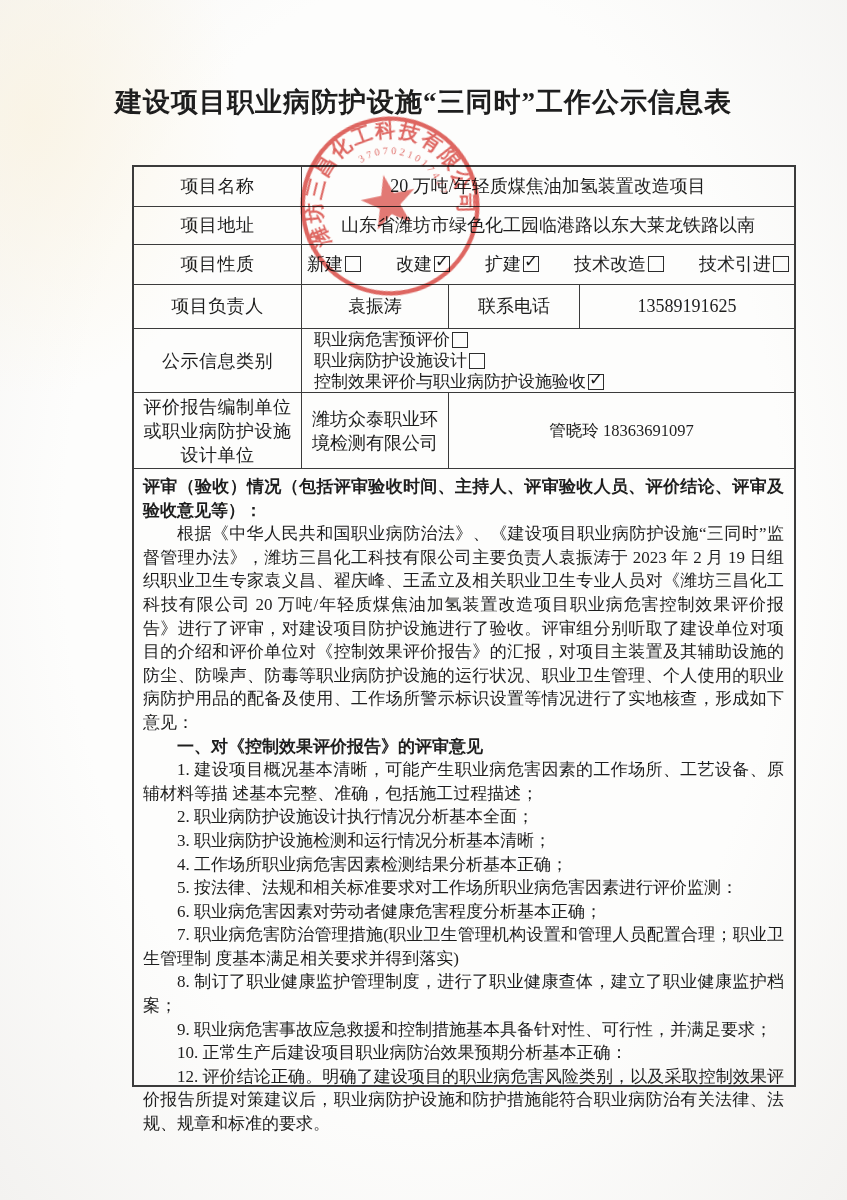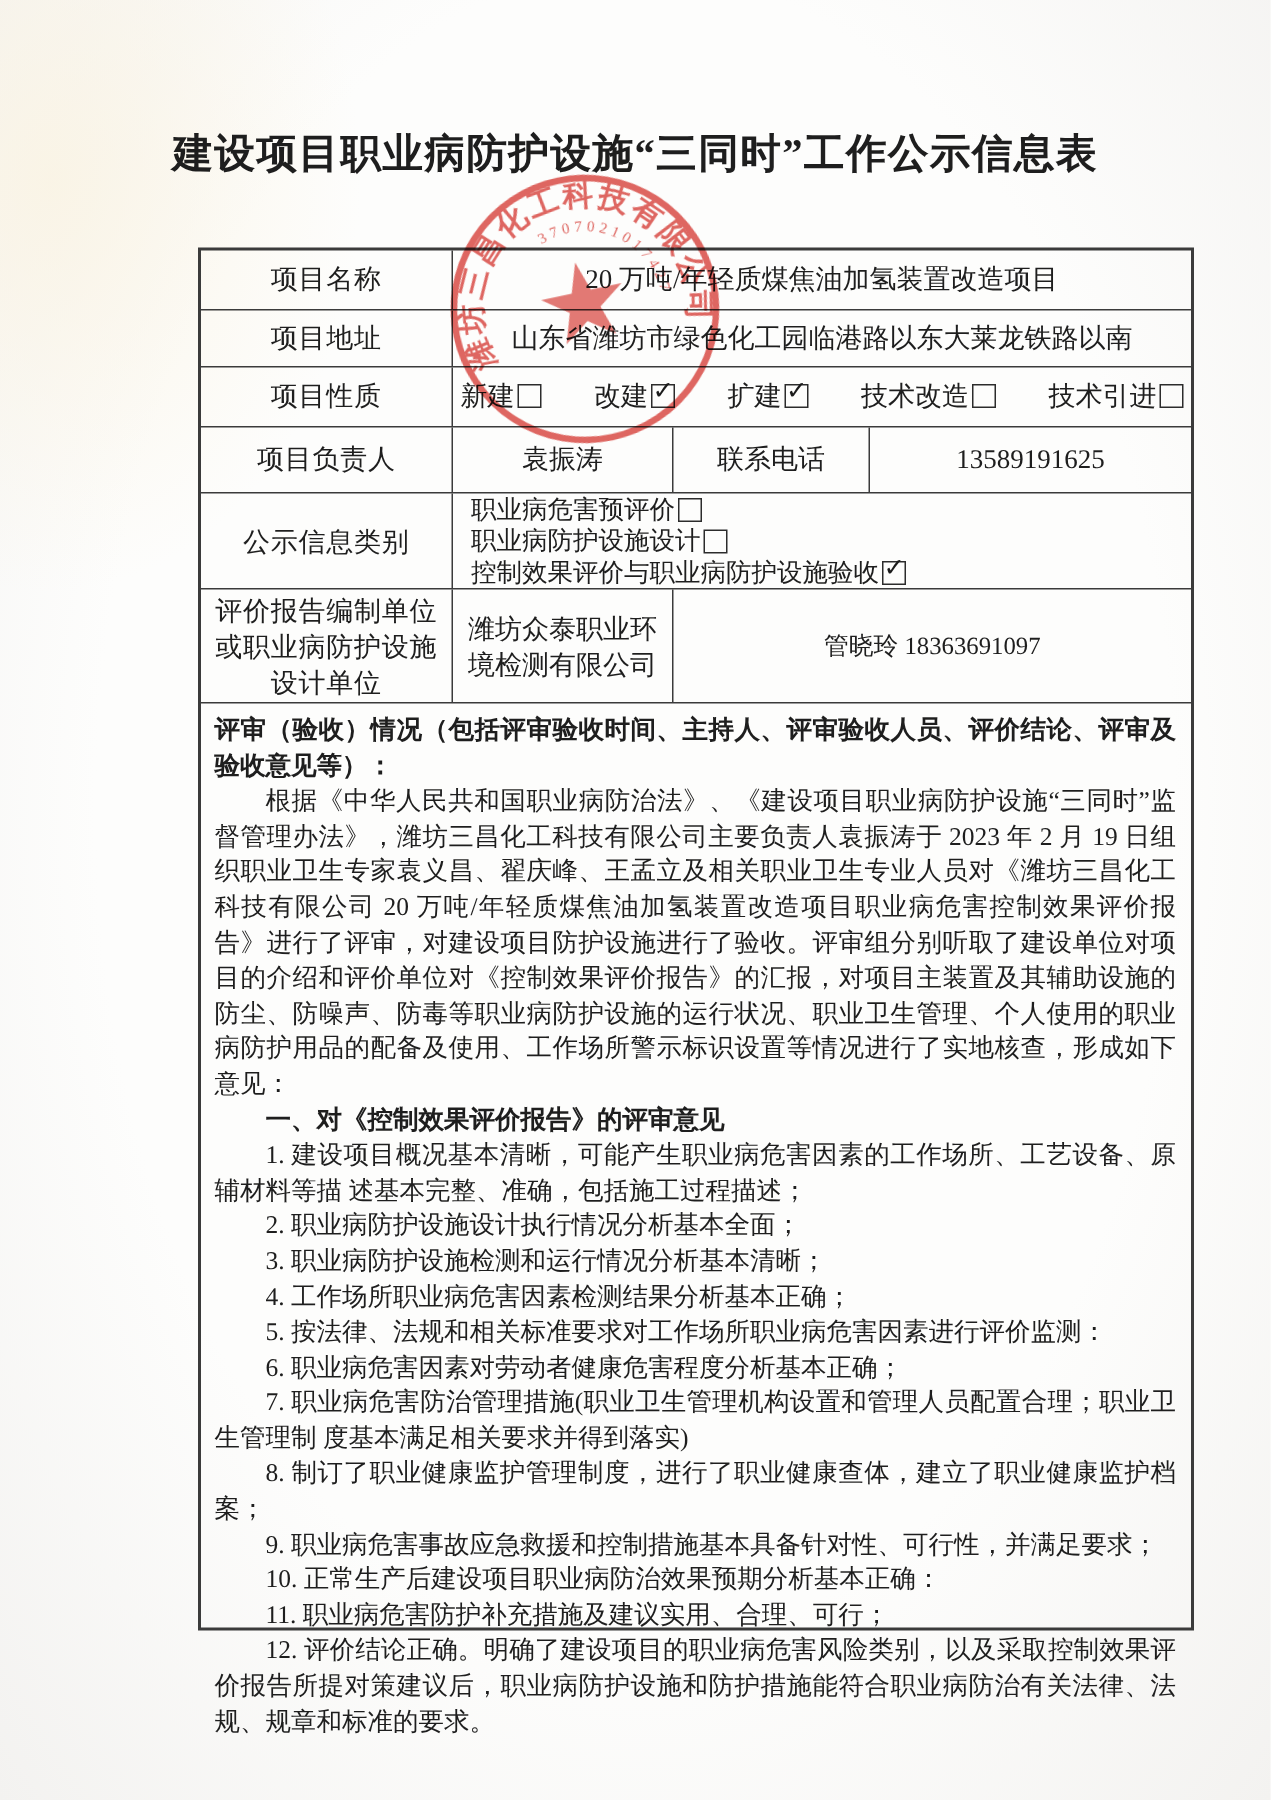--- a/index.html
+++ b/index.html
@@ -150,21 +150,20 @@
     <p>1. 建设项目概况基本清晰，可能产生职业病危害因素的工作场所、工艺设备、原辅材料等描 述基本完整、准确，包括施工过程描述；</p>
     <p>2. 职业病防护设施设计执行情况分析基本全面；</p>
     <p>3. 职业病防护设施检测和运行情况分析基本清晰；</p>
     <p>4. 工作场所职业病危害因素检测结果分析基本正确；</p>
     <p>5. 按法律、法规和相关标准要求对工作场所职业病危害因素进行评价监测：</p>
     <p>6. 职业病危害因素对劳动者健康危害程度分析基本正确；</p>
     <p>7. 职业病危害防治管理措施(职业卫生管理机构设置和管理人员配置合理；职业卫生管理制 度基本满足相关要求并得到落实)</p>
     <p>8. 制订了职业健康监护管理制度，进行了职业健康查体，建立了职业健康监护档案；</p>
     <p>9. 职业病危害事故应急救援和控制措施基本具备针对性、可行性，并满足要求；</p>
     <p>10. 正常生产后建设项目职业病防治效果预期分析基本正确：</p>
-    <p>11. 职业病危害防护补充措施及建议实用、合理、可行；</p>
     <p>12. 评价结论正确。明确了建设项目的职业病危害风险类别，以及采取控制效果评价报告所提对策建议后，职业病防护设施和防护措施能符合职业病防治有关法律、法规、规章和标准的要求。</p>
   </div>
 
 </div>
 
 <svg class="stamp" viewBox="0 0 200 200">
   <defs>
     <path id="arc-name" d="M 32.4 124.6 A 72 72 0 1 1 167.7 124.6"></path>
     <path id="arc-serial" d="M 73 53.2 A 54 54 0 0 1 153.2 109.4"></path>
   </defs>

